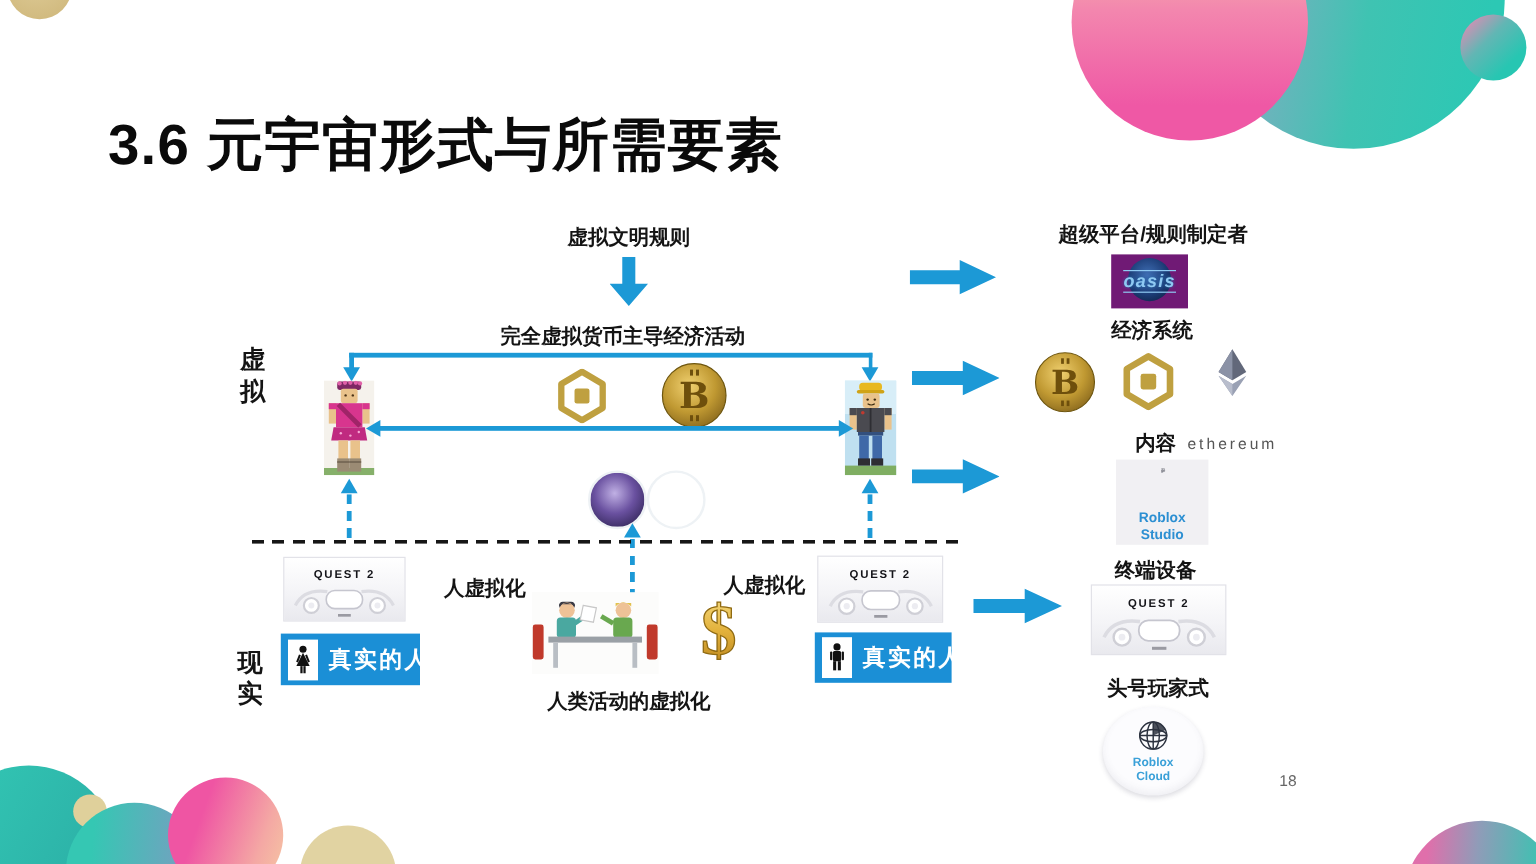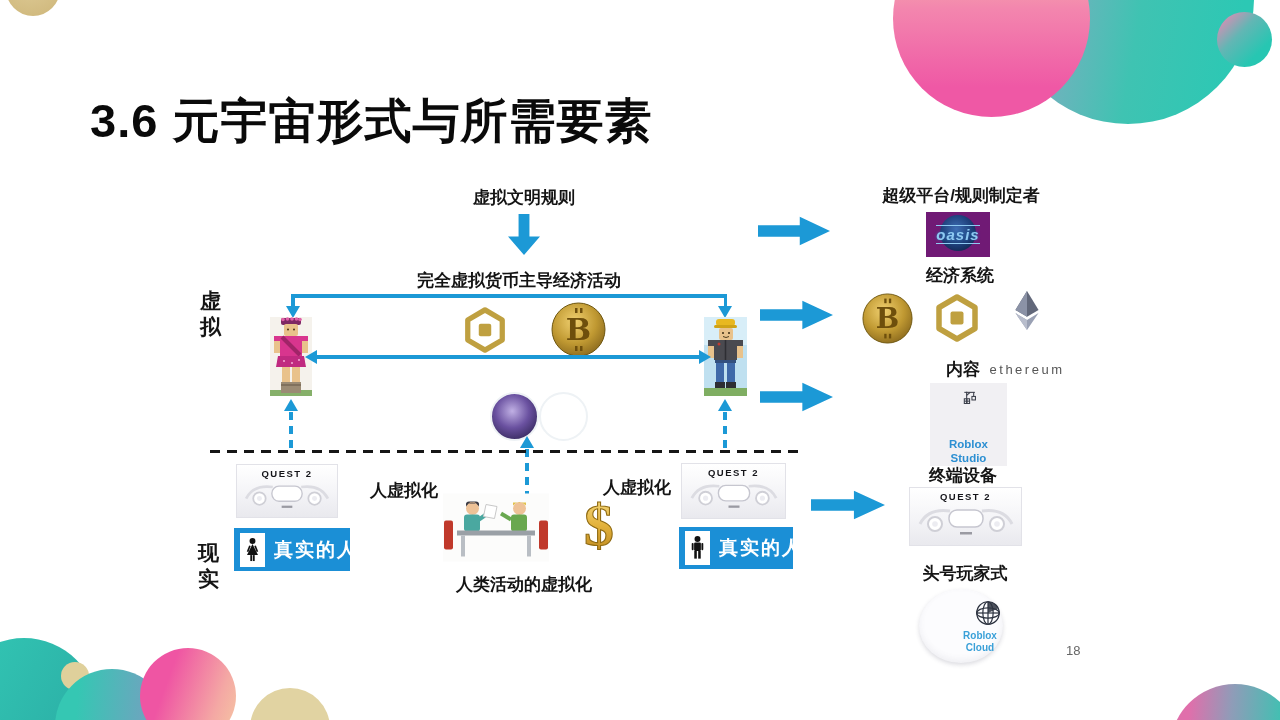--- a/index.html
+++ b/index.html
@@ -21,21 +21,21 @@
   .tri-down{border-left:7px solid transparent;border-right:7px solid transparent;border-top:12px solid #1c99d6;}
   .tri-up{border-left:7px solid transparent;border-right:7px solid transparent;border-bottom:12px solid #1c99d6;}
   .tri-left{border-top:7px solid transparent;border-bottom:7px solid transparent;border-right:12px solid #1c99d6;}
   .tri-right{border-top:7px solid transparent;border-bottom:7px solid transparent;border-left:12px solid #1c99d6;}
   .dash-v{position:absolute;width:4px;background:repeating-linear-gradient(180deg,#1c99d6 0 8px,transparent 8px 14px);}
   .dashline{position:absolute;height:3px;background:repeating-linear-gradient(90deg,#161616 0 10px,transparent 10px 17px);}
   .block-arrow-r{position:absolute;background:#1c99d6;clip-path:polygon(0 33%,58% 33%,58% 8%,100% 50%,58% 92%,58% 67%,0 67%);}
   .block-arrow-d{position:absolute;background:#1c99d6;clip-path:polygon(33% 0,67% 0,67% 55%,100% 55%,50% 100%,0 55%,33% 55%);}
   
   .quest-card{position:absolute;background:linear-gradient(180deg,#fff 0%,#f4f4f7 55%,#e9e9ee 100%);
-              border:1px solid #e2e2e8;box-sizing:border-box;display:flex;flex-direction:column;align-items:center;padding-top:3px;}
+              border:1px solid #e2e2e8;box-sizing:border-box;display:flex;flex-direction:column;align-items:center;padding-top:3px;justify-content:flex-end;}
   .quest-title{font-size:9.5px;font-weight:700;letter-spacing:1.5px;color:#141419;}
   .badge{position:absolute;background:#1b8fd6;display:flex;align-items:center;box-sizing:border-box;padding:4px 6px;}
   .badge .iconbox{background:#fff;width:25px;height:34px;display:flex;align-items:center;justify-content:center;flex:none;}
   .badge-label{color:#fff;font-weight:700;font-size:19px;letter-spacing:2px;margin-left:9px;white-space:nowrap;}
   .studio-card{position:absolute;background:#f1f0f3;display:flex;flex-direction:column;align-items:center;padding-top:7px;box-sizing:border-box;}
   .studio-label{font-size:11.5px;font-weight:700;color:#2c8fd2;text-align:center;line-height:1.2;width:52px;margin-top:3px;}
   .cloud-card{position:absolute;background:#fcfcfe;border-radius:50%;box-shadow:0 2px 4px rgba(60,60,90,.18), inset 0 -3px 6px rgba(90,90,120,.08);
               display:flex;flex-direction:column;align-items:center;justify-content:center;}
   .cloud-label{font-size:10px;font-weight:700;color:#3aa0d8;text-align:center;line-height:1.2;width:46px;margin-top:2px;}
   .oasis{position:absolute;background:#701a75;display:flex;align-items:center;justify-content:center;overflow:hidden;}
@@ -287,21 +287,21 @@
   </svg>
   <svg class="abs" style="left:1008px;top:290px;" width="38" height="42" viewBox="0 0 36 40">
     <polygon points="18,1 29,19 18,25.5 7,19" fill="#62687a"></polygon>
     <polygon points="18,1 18,25.5 7,19" fill="#8b92a6"></polygon>
     <polygon points="18,38 29,22 18,28.5 7,22" fill="#9aa1b4"></polygon>
     <polygon points="18,38 18,28.5 7,22" fill="#b8bdcc"></polygon>
   </svg>
   <div class="eth-text" style="left:1027px;top:334px;margin-top:28px;">ethereum</div>
 
   <div class="lbl" style="left:963px;top:358px;">内容</div>
-  <div class="studio-card" style="left:930px;top:383px;width:77px;height:83px;gap:29px;">
+  <div class="studio-card" style="left:930px;top:383px;width:77px;height:71px;gap:29px;">
     <svg width="28" height="28" viewBox="0 0 28 28">
       <g stroke="#3b3f4a" stroke-width="1.8" fill="none">
         <line x1="10" y1="3" x2="10" y2="22"></line>
           <line x1="6" y1="4" x2="24" y2="4"></line>
         <line x1="10" y1="9" x2="16" y2="4"></line>
           <line x1="22" y1="4" x2="22" y2="11"></line>
         <rect x="19" y="11" width="6" height="6"></rect>
           <rect x="6" y="15" width="9" height="8"></rect>
         <line x1="6" y1="19" x2="15" y2="19"></line>
           <line x1="10.5" y1="15" x2="10.5" y2="23"></line>
@@ -319,21 +319,21 @@
       <circle cx="19" cy="22" r="7" fill="#fff" stroke="#cfcfd6" stroke-width="2"></circle>
         <circle cx="19" cy="22" r="2.8" fill="#ececf1"></circle>
       <circle cx="81" cy="22" r="7" fill="#fff" stroke="#cfcfd6" stroke-width="2"></circle>
         <circle cx="81" cy="22" r="2.8" fill="#ececf1"></circle>
       <rect x="33" y="8" width="34" height="17" rx="8" fill="#fff" stroke="#c6c6cf" stroke-width="1.5"></rect>
       <rect x="44" y="30" width="12" height="2.5" fill="#9a9aa2"></rect>
     </svg>
   </div>
 
   <div class="lbl" style="left:965px;top:562px;">头号玩家式</div>
-  <div class="cloud-card" style="left:919px;top:589px;width:84px;height:74px;align-items:flex-end;">
+  <div class="cloud-card" style="left:919px;top:589px;width:84px;height:74px;">
     <svg width="30" height="30" viewBox="0 0 32 32">
       <g stroke="#2d3340" stroke-width="1.3" fill="none">
         <circle cx="16" cy="16" r="12"></circle>
         <ellipse cx="16" cy="16" rx="5.5" ry="12"></ellipse>
         <ellipse cx="16" cy="16" rx="12" ry="5.5"></ellipse>
         <line x1="4" y1="16" x2="28" y2="16"></line>
           <line x1="16" y1="4" x2="16" y2="28"></line>
       </g>
       <path d="M16 4 A12 12 0 0 1 27 11 L16 16 Z" fill="#2d3340" opacity="0.85"></path>
     </svg>

